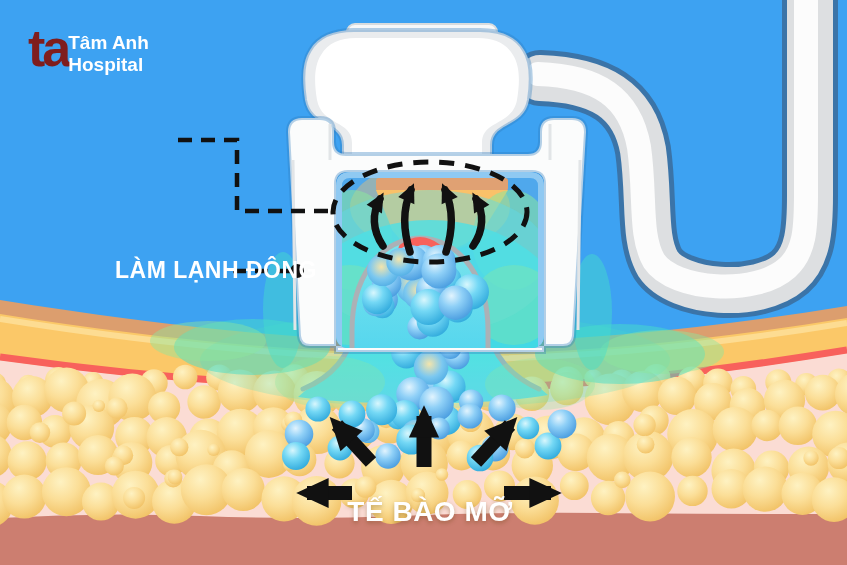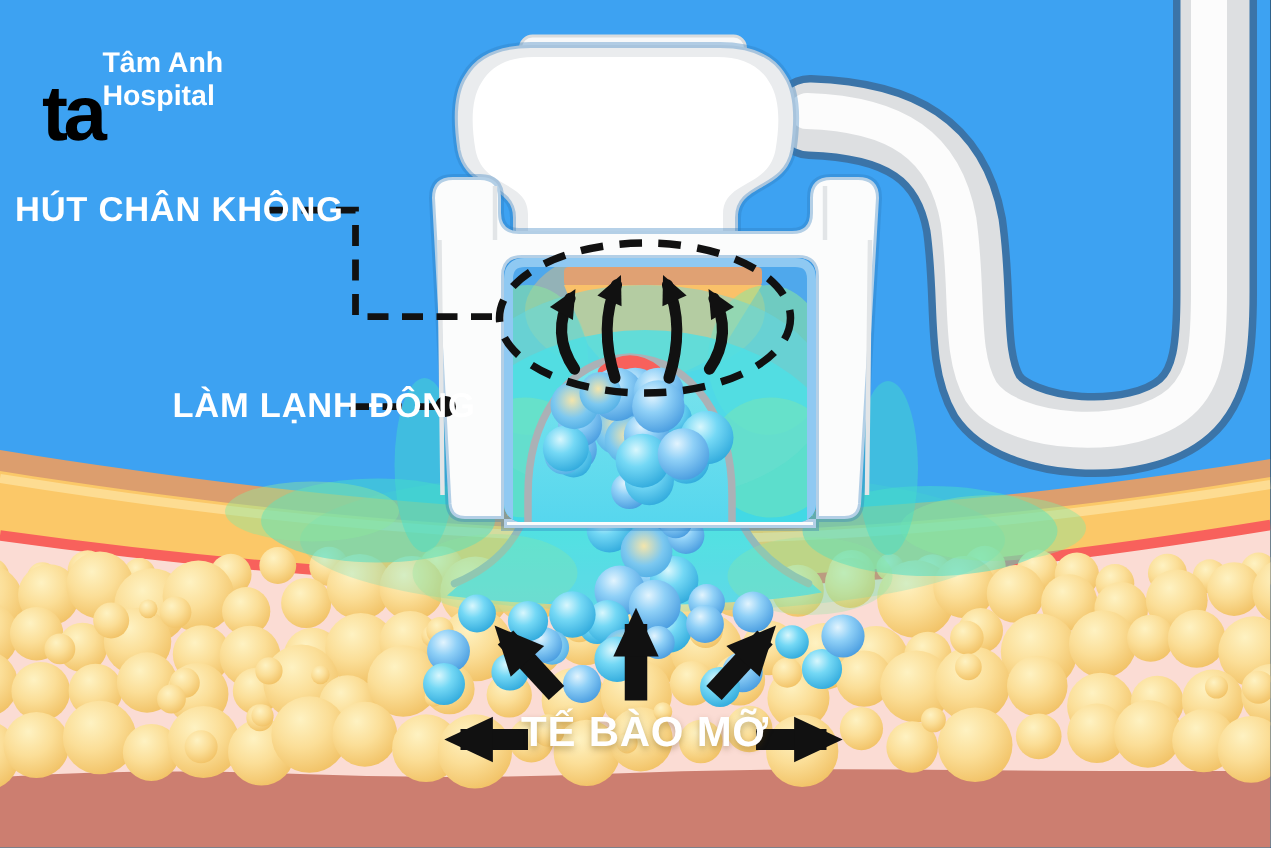--- a/index.html
+++ b/index.html
@@ -9,28 +9,27 @@
     background:#3DA2F2;
   }
   #stage svg{position:absolute;left:0;top:0;}
   .lbl{
     position:absolute;color:#fff;font-weight:bold;letter-spacing:.5px;
     white-space:nowrap;user-select:none;
   }
   .lbl-vacuum{left:10px;top:126px;font-size:23px;}
   .lbl-freeze{left:68px;top:257px;font-size:23px;margin-left:47px;}
   .lbl-fat{
-    left:310px;top:472px;width:240px;text-align:center;font-size:28px;
+    left:310px;top:496px;width:240px;text-align:center;font-size:28px;
     text-shadow:0 2px 4px rgba(90,60,0,.35);
   }
   .logo{position:absolute;left:28px;top:18px;display:flex;align-items:flex-start;}
   .logo-mark{
-    color:#000000;font-size:52px;font-weight:bold;line-height:60px;
+    color:#7f1d1d;font-size:52px;font-weight:bold;line-height:60px;
     letter-spacing:-3px;
-    margin-top:28px;
   }
   .logo-text{margin-top:14px;color:#fff;font-weight:bold;
     font-size:19px;line-height:22px;}
 </style>
 </head>
 <body>
 
 <div id="stage">
 <svg width="847" height="565" viewBox="0 0 847 565">
   <defs>
@@ -369,21 +368,20 @@
   </g>
 
   <g>
     <ellipse cx="430" cy="212" rx="97" ry="50" fill="none" stroke="#111" stroke-width="5" stroke-dasharray="15 11"></ellipse>
     <path d="M178,140 L237,140 L237,211 L332,211" fill="none" stroke="#111" stroke-width="4.5" stroke-dasharray="14 9"></path>
     <line x1="233" y1="271" x2="290" y2="271" stroke="#111" stroke-width="4.5" stroke-dasharray="13 9"></line>
     <circle cx="297" cy="271" r="7" fill="#111"></circle>
   </g>
 </svg>
 
-<div class="lbl lbl-vacuum">HÚT CHÂN KHÔNG</div>
 <div class="lbl lbl-freeze">LÀM LẠNH ĐÔNG</div>
 <div class="lbl lbl-fat">TẾ BÀO MỠ</div>
 
 <div class="logo">
   <div class="logo-mark">ta</div>
   <div class="logo-text">
     <div>Tâm Anh</div>
     <div>Hospital</div>
   </div>
 </div>

